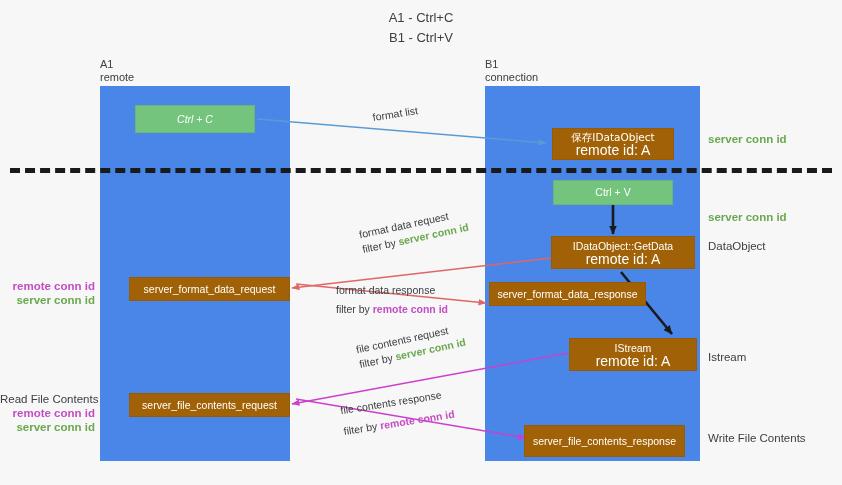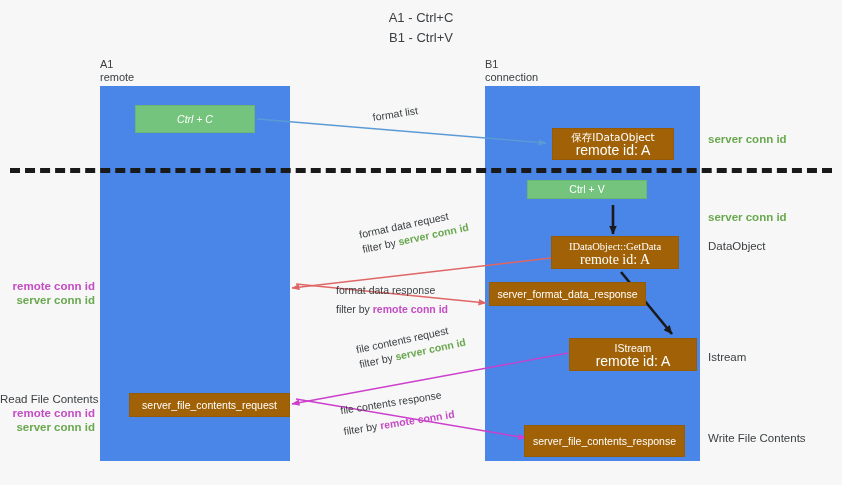--- a/index.html
+++ b/index.html
@@ -170,29 +170,32 @@
 
   <div class="box green" style="left:135px; top:105px; width:120px; height:28px;font-style:italic;">
     <div>Ctrl + C</div>
   </div>
 
   <div class="box orange" style="left:552px; top:128px; width:122px; height:32px;">
     <div class="cjk">保存IDataObject</div>
     <div class="l2">remote id: A</div>
   </div>
 
-  <div class="box green" style="left:527px; top:180px; width:120px; height:19px;">
+  <div class="box green" style="left:553px; top:180px; width:120px; height:25px;">
     <div>Ctrl + V</div>
   </div>
 
-  <div class="box orange" style="left:551px; top:236px; width:128px; height:33px;font-family:Liberation Serif, serif;">
+  <div class="box orange" style="left:551px; top:236px; width:144px; height:33px;">
     <div>IDataObject::GetData</div>
     <div class="l2">remote id: A</div>
   </div>
 
+  <div class="box orange" style="left:129px; top:277px; width:161px; height:24px;">
+    <div>server_format_data_request</div>
+  </div>
 
   <div class="box orange" style="left:489px; top:282px; width:157px; height:24px;">
     <div>server_format_data_response</div>
   </div>
 
   <div class="box orange" style="left:569px; top:338px; width:128px; height:33px;">
     <div>IStream</div>
     <div class="l2">remote id: A</div>
   </div>
 

